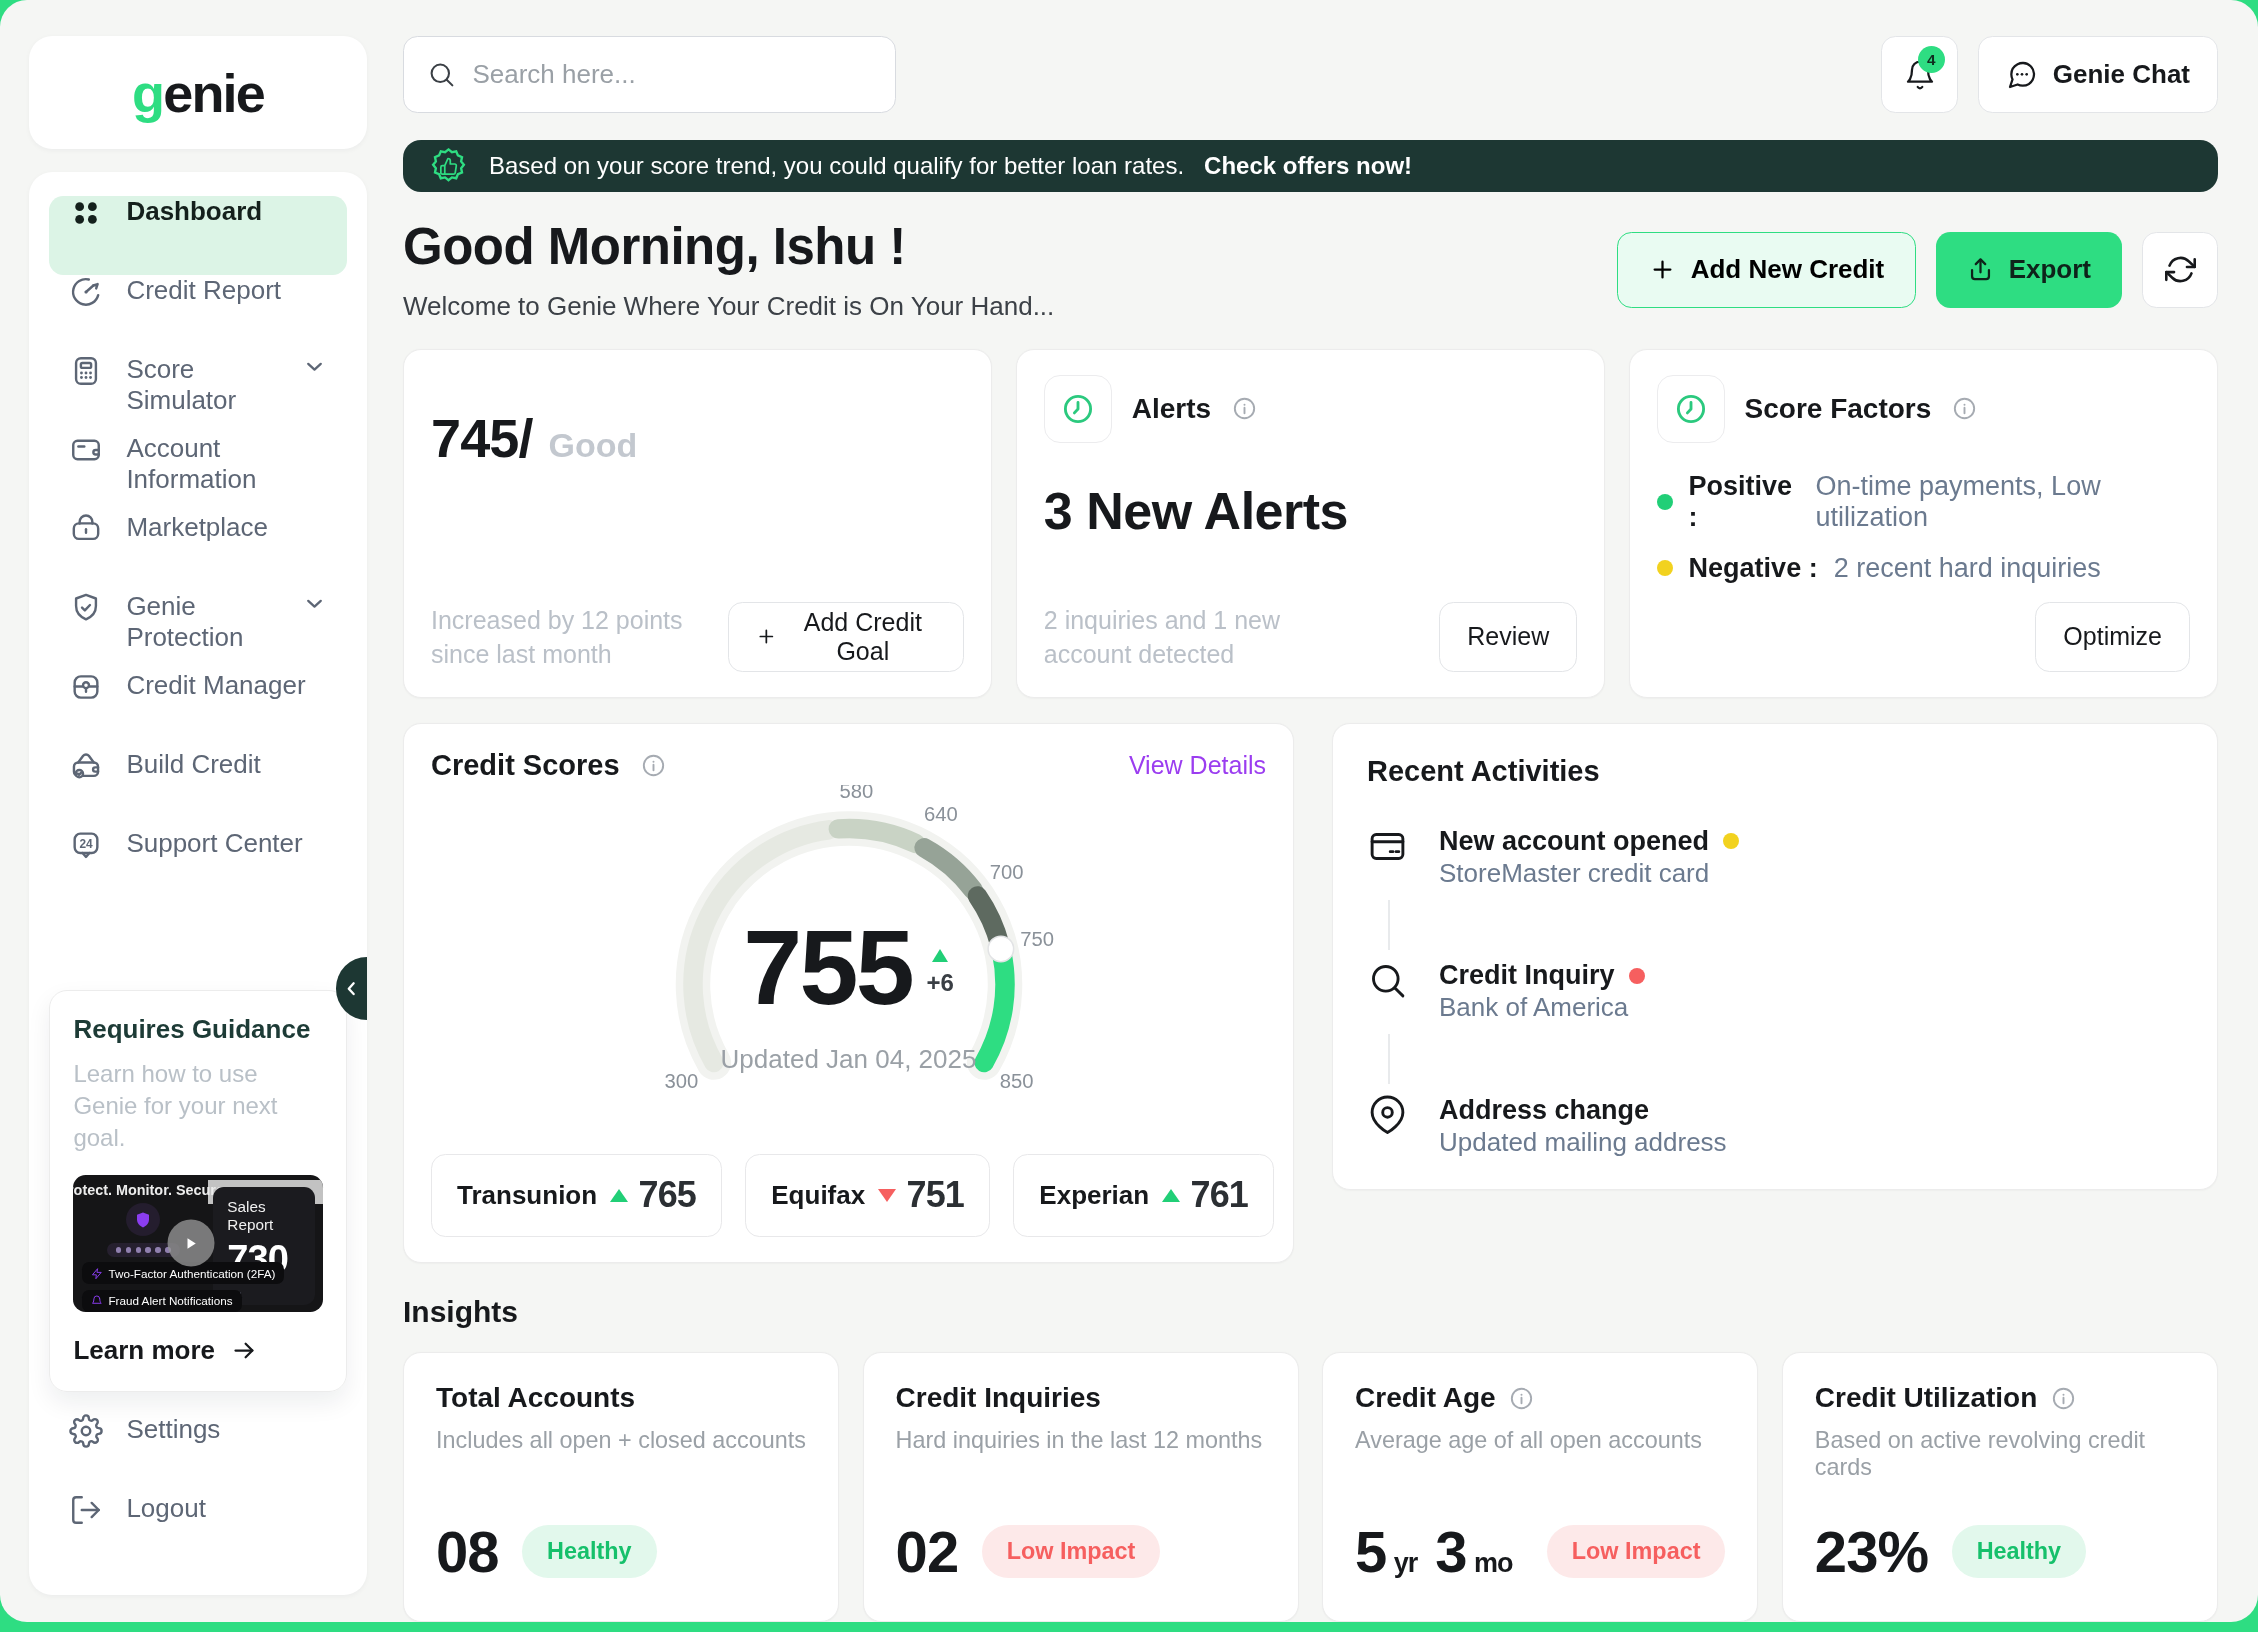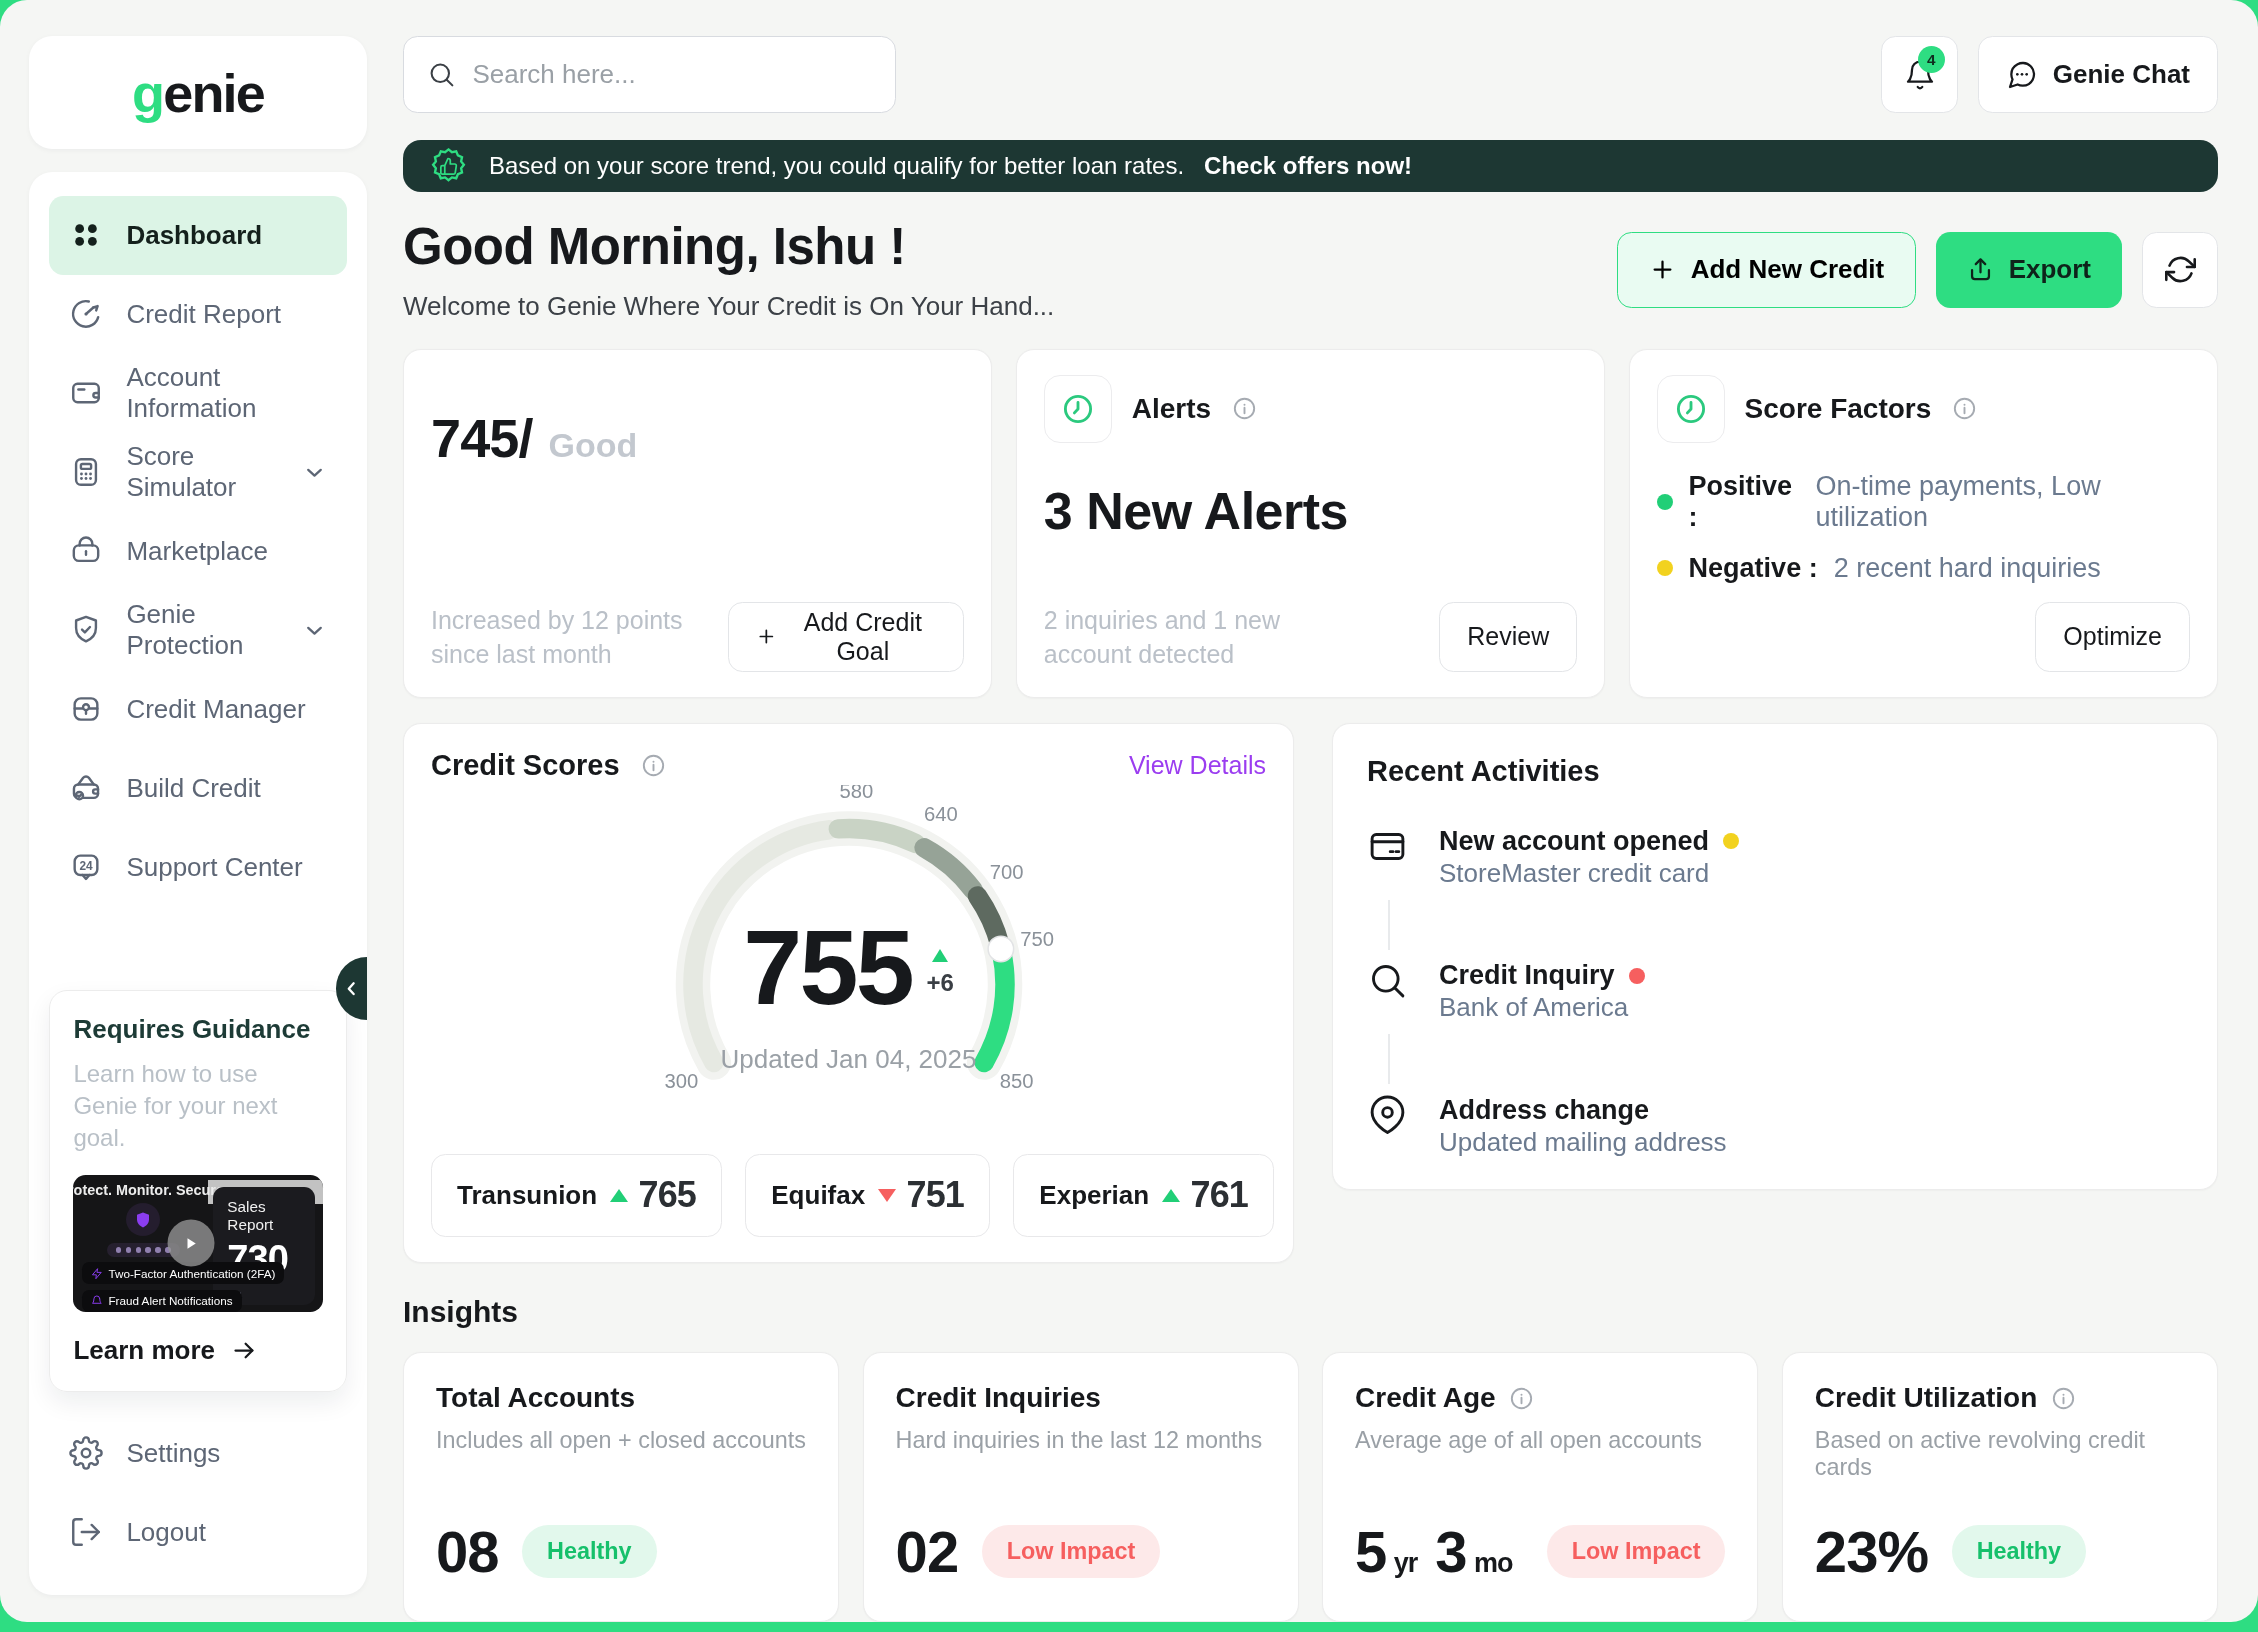--- a/index.html
+++ b/index.html
@@ -18,21 +18,21 @@
          border-radius:27px;overflow:hidden;display:flex}
   svg{display:block}
   .ic{stroke:currentColor;fill:none;stroke-width:1.7;stroke-linecap:round;stroke-linejoin:round}
 
   
   .sidebar{width:338px;margin:36px 0 27px 29px;display:flex;flex-direction:column;gap:23.4px;flex:none}
   .logo-card{background:#fff;border-radius:23.4px;height:113px;display:flex;align-items:center;justify-content:center;box-shadow:0 1.8px 5.4px rgba(16,24,40,.04)}
   .logo{font-size:54px;font-weight:800;letter-spacing:-1.8px}
   .logo .g{color:var(--green)}
   .nav-panel{background:#fff;border-radius:23.4px;flex:1;padding:23.4px 20px;display:flex;flex-direction:column;position:relative;box-shadow:0 1.8px 5.4px rgba(16,24,40,.04)}
-  .nav-item{height:79px;display:flex;align-items:center;gap:23.4px;padding:0 20px;border-radius:14.4px;color:var(--nav);font-size:26px;cursor:pointer;flex:none}
+  .nav-item{height:79px;display:flex;align-items:flex-start;gap:23.4px;padding:0 20px;border-radius:14.4px;color:var(--nav);font-size:26px;cursor:pointer;flex:none}
   .nav-item .ni-icon{width:34px;height:34px;flex:none}
   .nav-item .ni-icon svg{width:34px;height:34px}
   .nav-item.active{background:var(--mint2);color:#14201c;font-weight:700}
   .ni-chev{margin-left:auto;width:25px;height:25px}
   .ni-chev svg{width:25px;height:25px}
   .collapse-btn{position:absolute;right:0;top:785px;width:31.5px;height:63px;background:var(--teal);
                 border-radius:63px 0 0 63px;display:flex;align-items:center;justify-content:center;cursor:pointer}
   .collapse-btn svg{width:23.4px;height:23.4px;stroke:#fff;stroke-width:2.4}
 
   .guide-card{margin-top:auto;border:0.9px solid var(--border);border-radius:18px;padding:23.4px 23.4px 25px;box-shadow:0 10.8px 25px rgba(16,24,40,.07)}
@@ -194,48 +194,48 @@
               <path d="M12 12l5.2-4.6"></path>
               <path d="M17.2 7.4l3-1-1 3.1"></path>
               <circle cx="12" cy="12" r="1.1" fill="currentColor" stroke="none"></circle>
             </svg>
           </span>
         <span class="ni-label">Credit Report</span>
       </div>
       <div class="nav-item">
         <span class="ni-icon">
             <svg class="ic" viewBox="0 0 24 24">
-              <rect x="3" y="5.5" width="18" height="13" rx="3"></rect>
-              <path d="M6.6 9.5h4.2"></path>
-              <path d="M21 12h-2.2a1.6 1.6 0 0 0 0 3.2H21"></path>
-            </svg>
-          </span>
-        <span class="ni-label">Account Information</span>
-      </div>
-      <div class="nav-item">
-        <span class="ni-icon">
-            <svg class="ic" viewBox="0 0 24 24">
               <rect x="5" y="3" width="14" height="18" rx="3.4"></rect>
               <rect x="8.4" y="6.4" width="7.2" height="3.4" rx="1"></rect>
               <g fill="currentColor" stroke="none">
                 <circle cx="8.8" cy="13.4" r="1"></circle>
                 <circle cx="12" cy="13.4" r="1"></circle>
                 <circle cx="15.2" cy="13.4" r="1"></circle>
                 <circle cx="8.8" cy="16.6" r="1"></circle>
                 <circle cx="12" cy="16.6" r="1"></circle>
                 <circle cx="15.2" cy="16.6" r="1"></circle>
               </g>
             </svg>
           </span>
         <span class="ni-label">Score Simulator</span>
         <span class="ni-chev">
             <svg class="ic" viewBox="0 0 24 24" style="stroke-width:2.2">
               <polyline points="6 9.5 12 15 18 9.5"></polyline>
             </svg>
           </span>
+      </div>
+      <div class="nav-item">
+        <span class="ni-icon">
+            <svg class="ic" viewBox="0 0 24 24">
+              <rect x="3" y="5.5" width="18" height="13" rx="3"></rect>
+              <path d="M6.6 9.5h4.2"></path>
+              <path d="M21 12h-2.2a1.6 1.6 0 0 0 0 3.2H21"></path>
+            </svg>
+          </span>
+        <span class="ni-label">Account Information</span>
       </div>
       <div class="nav-item">
         <span class="ni-icon">
             <svg class="ic" viewBox="0 0 24 24">
               <path d="M7.5 8.2V7a4.5 4.5 0 0 1 9 0v1.2"></path>
               <rect x="3.4" y="8" width="17.2" height="11" rx="3.6"></rect>
               <path d="M12 12.2v2.4"></path>
             </svg>
           </span>
         <span class="ni-label">Marketplace</span>

